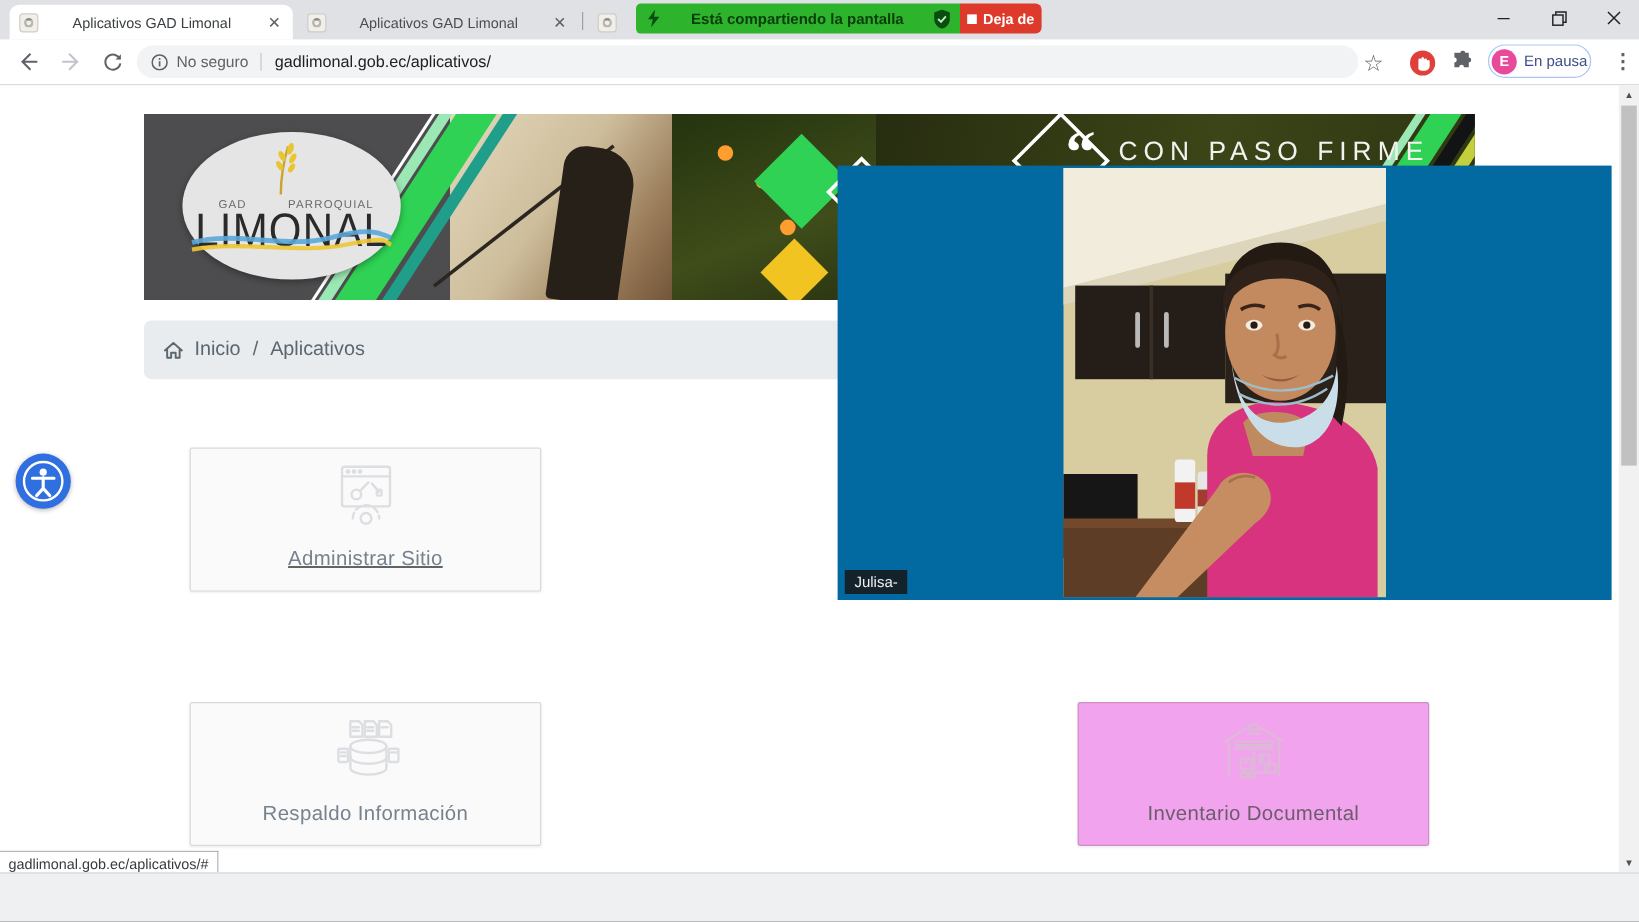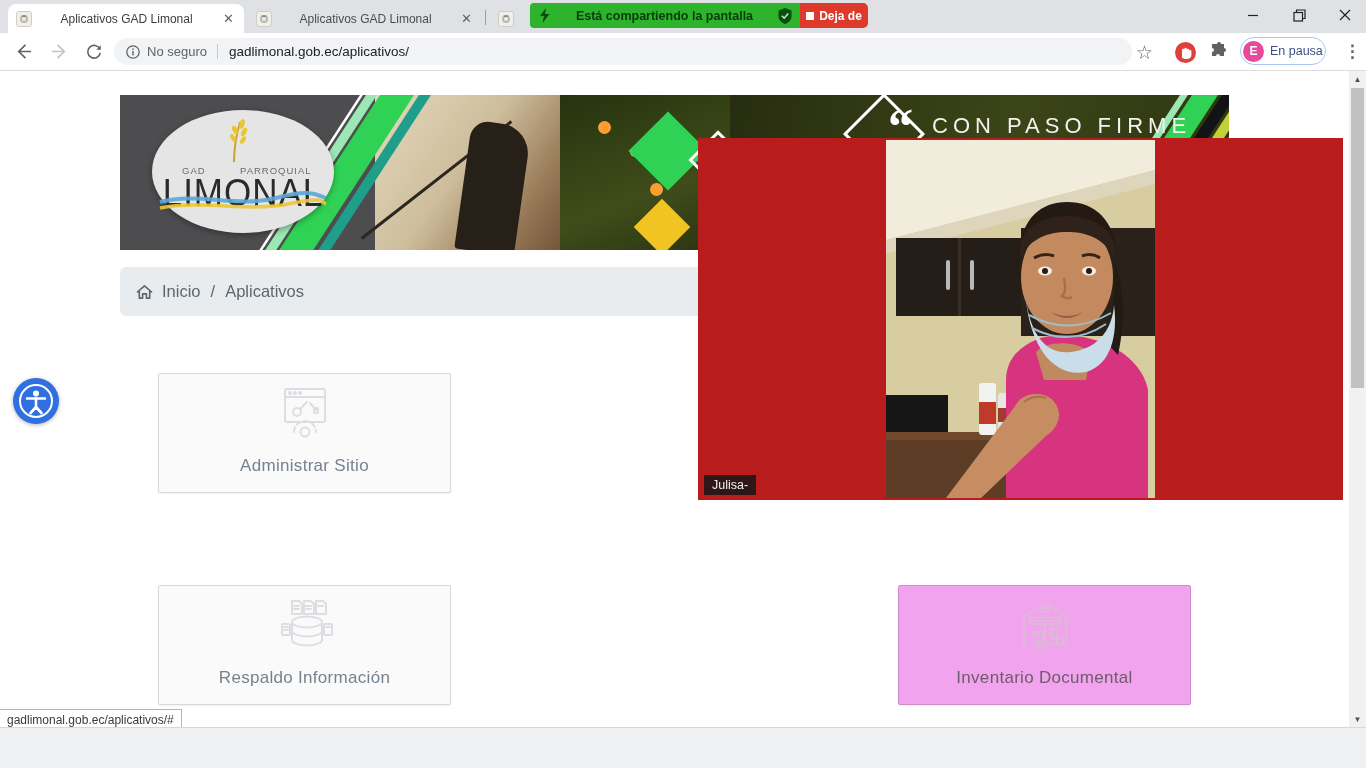--- a/index.html
+++ b/index.html
@@ -75,21 +75,21 @@
   .cicon{stroke:#dcdee2;fill:none;stroke-width:2;stroke-linecap:round;stroke-linejoin:round;}
   .pink .cicon{stroke:#ddb9d8;}
   .card.cut .c-label{align-self:flex-start;margin-left:32px;}
 
   
   .sbar{left:1349px;top:71px;width:17px;height:656px;background:#f1f1f1;}
   .sb-btn{left:0;width:17px;height:16px;display:flex;align-items:center;justify-content:center;color:#505050;font-size:8px;}
   .sb-thumb{left:2px;top:17px;width:13px;height:300px;background:#c1c1c1;}
 
   
-  .vover{left:698px;top:138px;width:645px;height:362px;background:#b91c1c;z-index:40;}
+  .vover{left:698px;top:138px;width:645px;height:362px;background:#0369a1;z-index:40;}
   .vfeed{position:absolute;left:188px;top:2px;width:269px;height:358px;overflow:hidden;}
   .vname{position:absolute;left:6px;bottom:5px;background:rgba(22,22,22,.85);color:#f0f0f0;font-size:12.5px;padding:3px 8px;}
 
   
   .statustip{left:0;top:709px;height:19px;background:#fff;border:1px solid #b5b5b5;border-left:none;display:flex;align-items:center;
              padding:0 7px;font-size:12px;color:#3a3a3a;z-index:45;}
   .taskbar{left:0;top:727px;width:1366px;height:41px;background:#eef0f1;border-top:1px solid #d6d8d9;box-sizing:border-box;z-index:70;}
   .tsearch{left:48px;top:728px;width:344px;height:38px;background:#fff;border:1px solid #8a8a8a;box-sizing:border-box;
            display:flex;align-items:center;padding:0 10px;gap:10px;}
   .tsearch input{border:none;outline:none;font-size:15px;color:#3b3b3b;font-family:"Liberation Sans",sans-serif;width:270px;background:transparent;}
@@ -271,21 +271,21 @@
   </div>
 
   <div class="ab a11y">
     <svg width="38" height="38" viewBox="0 0 38 38">
       <circle cx="19" cy="19" r="16" fill="none" stroke="#fff" stroke-width="2"></circle>
       <circle cx="19" cy="11.5" r="3" fill="#fff"></circle>
       <path d="M10 16.5 H28 M19 16 V25 M19 25 L13.5 31 M19 25 L24.5 31" stroke="#fff" stroke-width="2.6" fill="none" stroke-linecap="round"></path>
     </svg>
   </div>
 
-  <div class="ab card" style="left:158px;top:373px;">
+  <div class="ab card" style="left:158px;top:373px;text-decoration:underline;">
     <svg class="c-icon" width="70" height="62" viewBox="0 0 70 62">
       <g class="cicon">
         <rect x="15" y="5" width="40" height="33" rx="2"></rect>
           <line x1="15" y1="13" x2="55" y2="13"></line>
         <circle cx="20" cy="9" r="1"></circle>
           <circle cx="25" cy="9" r="1"></circle>
           <circle cx="30" cy="9" r="1"></circle>
         <circle cx="27" cy="28" r="4"></circle>
           <line x1="30" y1="25" x2="37" y2="18"></line>
         <line x1="40" y1="19" x2="46" y2="26"></line>

